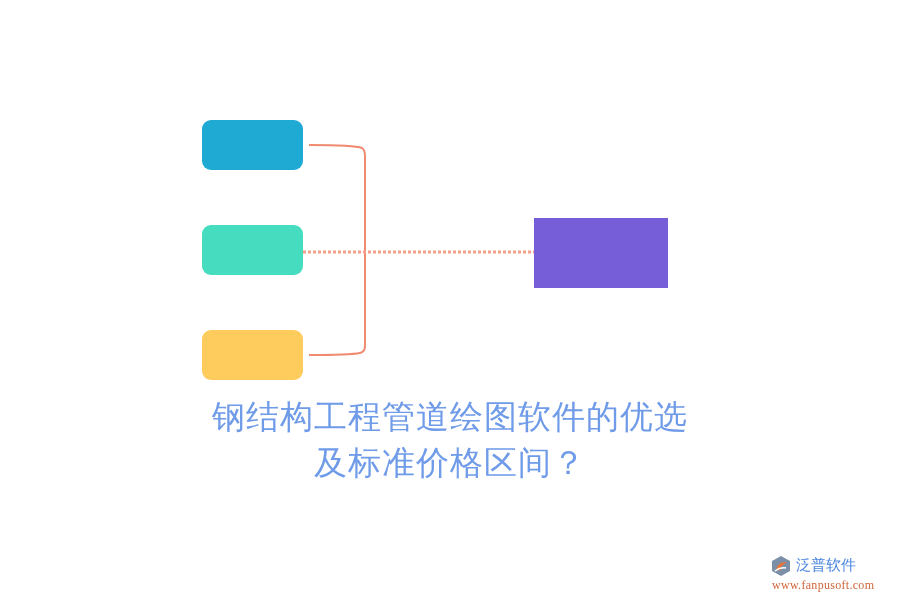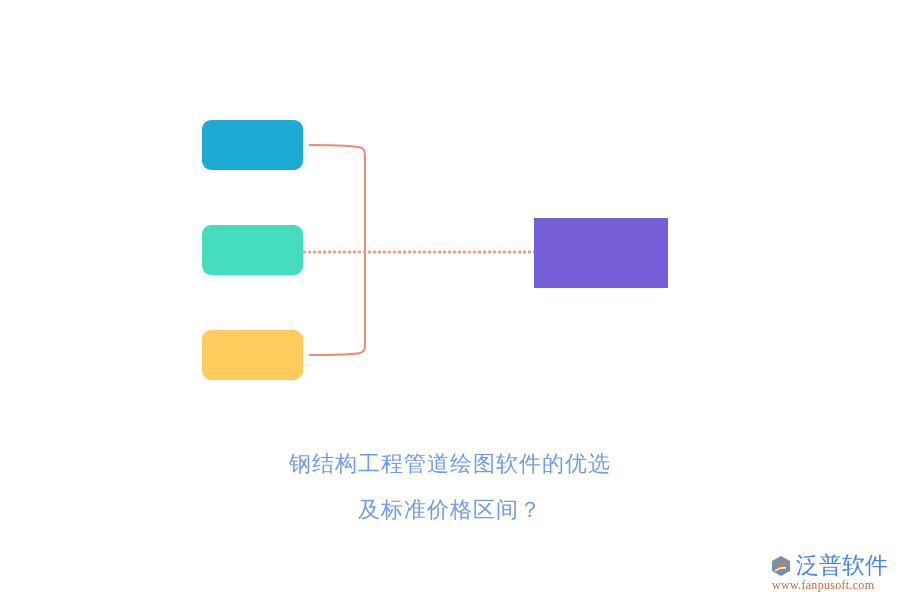--- a/index.html
+++ b/index.html
@@ -3,26 +3,26 @@
 <meta charset="utf-8">
 <style>
   html, body { margin: 0; padding: 0; }
   body { width: 900px; height: 600px; background: #ffffff; position: relative; overflow: hidden; font-family: "DejaVu Sans", sans-serif; }
   .node { position: absolute; border-radius: 9px; }
   #n1 { left: 202px; top: 120px; width: 101px; height: 50px; }
   #n2 { left: 202px; top: 225px; width: 101px; height: 50px; }
   #n3 { left: 202px; top: 330px; width: 101px; height: 50px; }
   #target { position: absolute; left: 534px; top: 218px; width: 134px; height: 70px; }
   svg.connectors { position: absolute; left: 0; top: 0; }
-  .title { position: absolute; left: 150px; width: 600px; text-align: center; font-family: "DejaVu Serif", serif; font-size: 22px; line-height: 46px; letter-spacing: 1px; margin-top: 47px; }
+  .title { position: absolute; left: 150px; width: 600px; text-align: center; font-family: "DejaVu Serif", serif; font-size: 33px; line-height: 46px; letter-spacing: 1px; }
   #t1 { top: 394px; }
   #t2 { top: 440px; }
   .logo { position: absolute; left: 770px; top: 553px; width: 125px; height: 40px; }
   .logo-mark { position: absolute; left: 0; top: 2px; width: 22px; height: 22px; }
-  .logo-name { position: absolute; left: 26px; top: -1px; font-size: 23px; line-height: 26px; font-family: "DejaVu Sans", sans-serif; }
+  .logo-name { position: absolute; left: 26px; top: -1px; font-size: 15px; line-height: 26px; font-family: "DejaVu Sans", sans-serif; }
   .logo-url { position: absolute; left: 2px; top: 26px; font-size: 12px; line-height: 12px; font-family: Liberation Serif, serif; letter-spacing: 0.3px; }
 </style>
 </head>
 <body>
 
 <div>
   <div class="node" id="n1" style="background:#1FAAD3;"></div>
   <div class="node" id="n2" style="background:#45DCC0;"></div>
   <div class="node" id="n3" style="background:#FECC5C;"></div>
 

